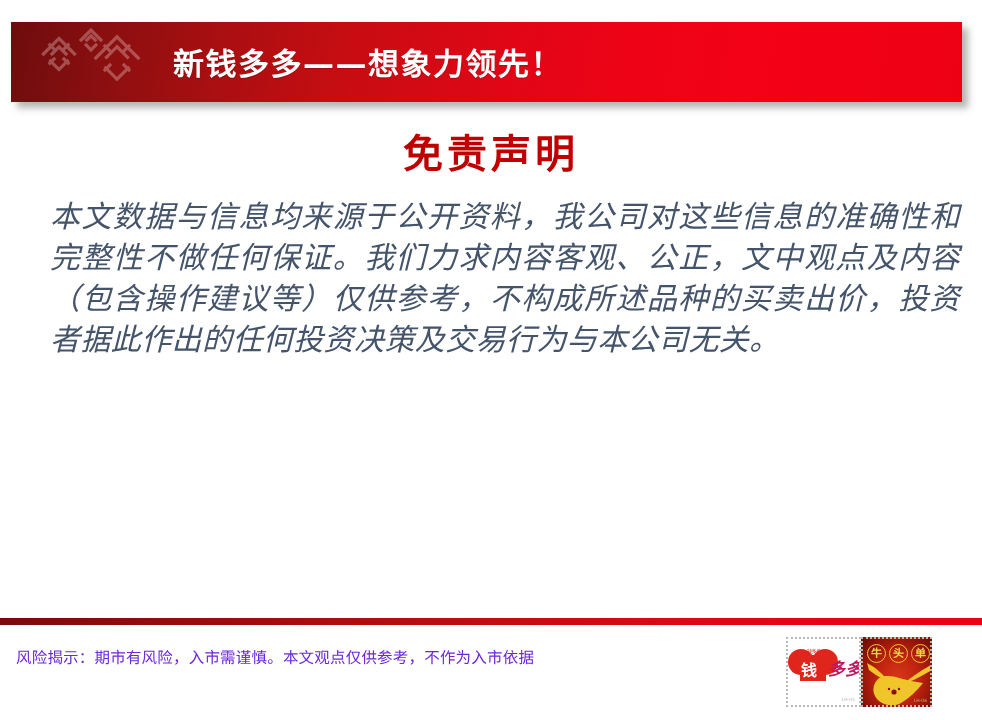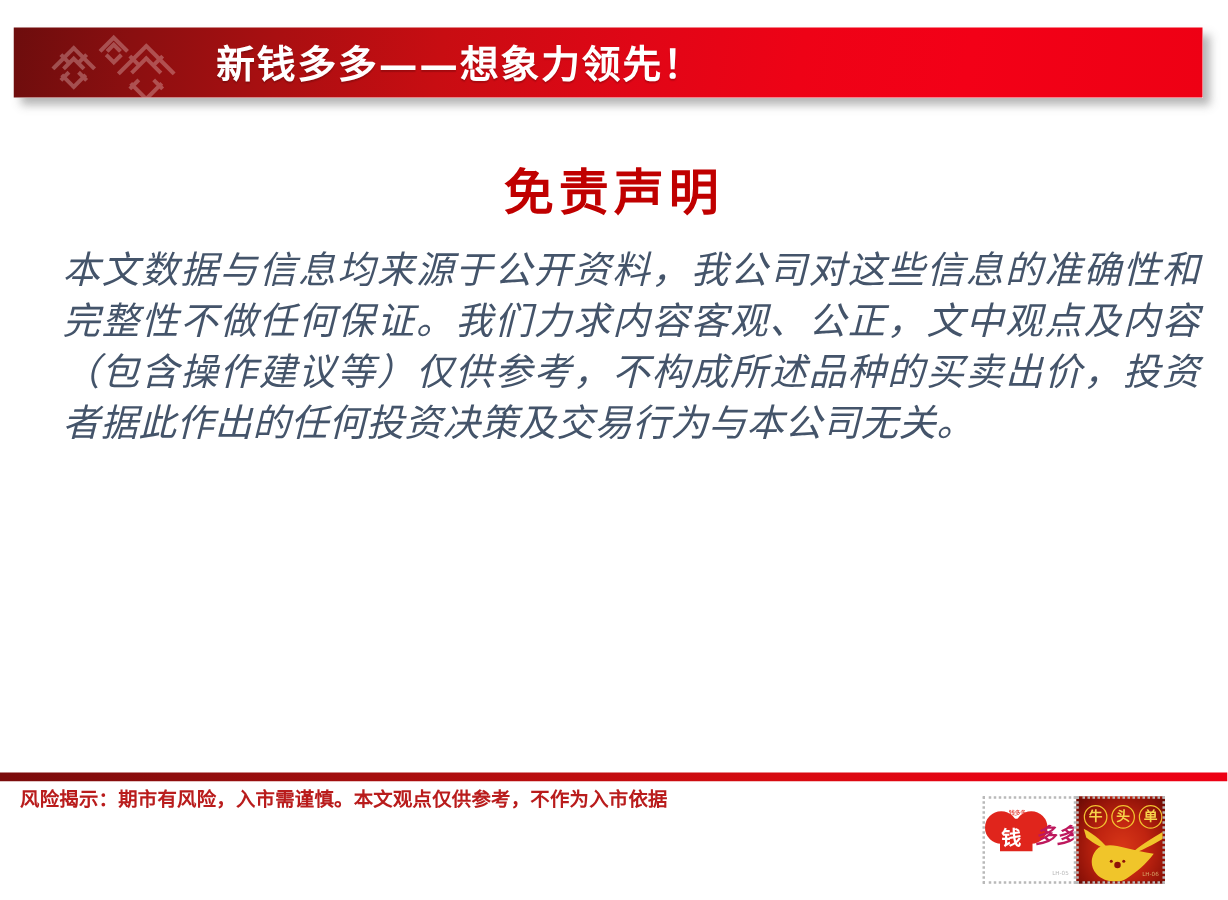--- a/index.html
+++ b/index.html
@@ -22,21 +22,21 @@
     height: 720px;
     background: #ffffff;
   }
 
   
   .header-banner {
     position: absolute;
     left: 11px;
     top: 22px;
     width: 951px;
-    height: 56px;
+    height: 80px;
     background: linear-gradient(100deg,
                 #6d0d0d 0%,
                 #8a0f10 10%,
                 #a90f11 22%,
                 #c80d12 36%,
                 #e00616 52%,
                 #ee0216 66%,
                 #f30017 80%,
                 #ee0014 100%);
     box-shadow: 6px 6px 7px rgba(90, 90, 90, 0.45);
@@ -109,24 +109,24 @@
                 #a50e0e 30%,
                 #c00d0f 48%,
                 #d80a10 64%,
                 #e60413 80%,
                 #ed0014 100%);
   }
 
   .footer-note {
     position: absolute;
     left: 16px;
-    top: 627px;
-    color: #b91c1c;
+    top: 645px;
+    color: #6d28d9;
     font-size: 15.5px;
-    font-weight: bold;
+    font-weight: normal;
     letter-spacing: 0.2px;
     white-space: nowrap;
     font-family: "DejaVu Serif", "Liberation Serif", serif;
   }
 
   
   .logo-group {
     position: absolute;
     left: 786px;
     top: 637px;

